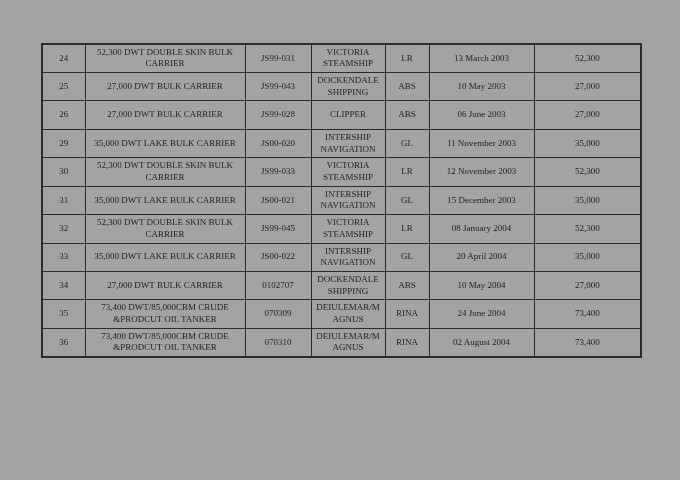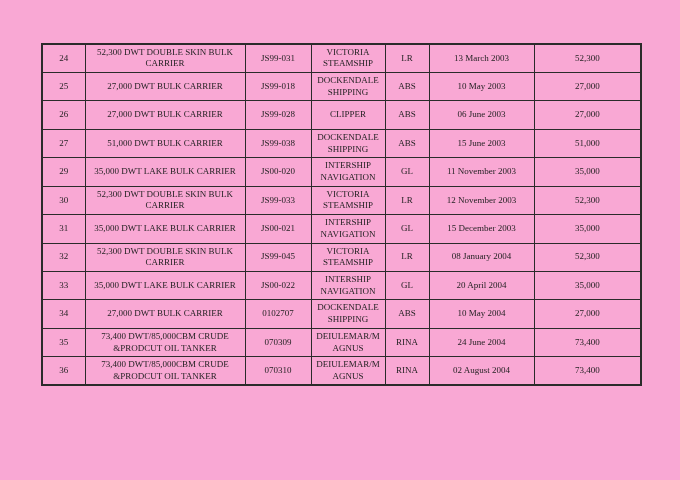--- a/index.html
+++ b/index.html
@@ -6,21 +6,21 @@
   html, body {
     width: 680px;
     height: 480px;
     background: #fdfdfd;
     overflow: hidden;
   }
   .page {
     position: relative;
     width: 680px;
     height: 480px;
-    background: #f9a8d4;
+    background: #a3a3a3;
     font-family: "Liberation Serif", "DejaVu Serif", serif;
     color: #1f1f1f;
   }
   table.order-table {
     position: absolute;
     left: 41px;
     top: 43px;
     width: 583px;
     border-collapse: collapse;
     table-layout: fixed;
@@ -58,43 +58,34 @@
     <td class="col-desc">52,300 DWT DOUBLE SKIN BULK CARRIER</td>
     <td class="col-hull">JS99-031</td>
     <td class="col-owner">VICTORIA STEAMSHIP</td>
     <td class="col-class">LR</td>
     <td class="col-date">13 March 2003</td>
     <td class="col-dwt">52,300</td>
   </tr>
         <tr>
     <td class="col-no">25</td>
     <td class="col-desc">27,000 DWT BULK CARRIER</td>
-    <td class="col-hull">JS99-018</td>
+    <td class="col-hull">JS99-043</td>
     <td class="col-owner">DOCKENDALE SHIPPING</td>
     <td class="col-class">ABS</td>
     <td class="col-date">10 May 2003</td>
     <td class="col-dwt">27,000</td>
   </tr>
         <tr>
     <td class="col-no">26</td>
     <td class="col-desc">27,000 DWT BULK CARRIER</td>
     <td class="col-hull">JS99-028</td>
     <td class="col-owner">CLIPPER</td>
     <td class="col-class">ABS</td>
     <td class="col-date">06 June 2003</td>
     <td class="col-dwt">27,000</td>
-  </tr>
-        <tr>
-    <td class="col-no">27</td>
-    <td class="col-desc">51,000 DWT BULK CARRIER</td>
-    <td class="col-hull">JS99-038</td>
-    <td class="col-owner">DOCKENDALE SHIPPING</td>
-    <td class="col-class">ABS</td>
-    <td class="col-date">15 June 2003</td>
-    <td class="col-dwt">51,000</td>
   </tr>
         <tr>
     <td class="col-no">29</td>
     <td class="col-desc">35,000 DWT LAKE BULK CARRIER</td>
     <td class="col-hull">JS00-020</td>
     <td class="col-owner">INTERSHIP NAVIGATION</td>
     <td class="col-class">GL</td>
     <td class="col-date">11 November 2003</td>
     <td class="col-dwt">35,000</td>
   </tr>

